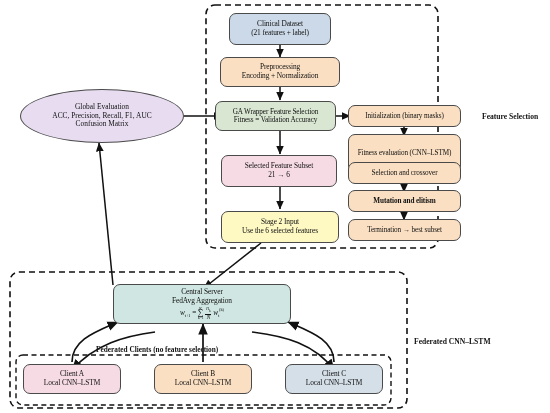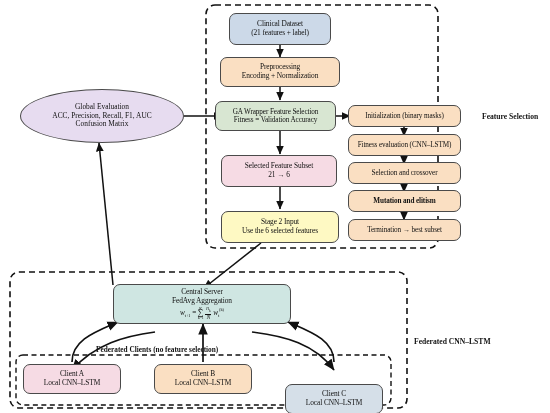--- a/index.html
+++ b/index.html
@@ -175,21 +175,21 @@
   </div>
 
   <div class="node" style="left:221px; top:211px; width:118px; height:32px; background:#fef9c3; font-size:7.4px;">
     <span class="ln">Stage 2 Input</span>
     <span class="ln">Use the 6 selected features</span>
   </div>
 
   <div class="node" style="left:348px; top:105px; width:113px; height:22px; background:#fadfc2; font-size:7.2px;align-items:center;">
     <span class="ln">Initialization (binary masks)</span>
   </div>
-  <div class="node" style="left:348px; top:134px; width:113px; height:22px; background:#fadfc2; font-size:7.2px;">
+  <div class="node" style="left:348px; top:134px; width:113px; height:39px; background:#fadfc2; font-size:7.2px;">
     <span class="ln">Fitness evaluation (CNN–LSTM)</span>
   </div>
   <div class="node" style="left:348px; top:162px; width:113px; height:22px; background:#fadfc2; font-size:7.2px;">
     <span class="ln">Selection and crossover</span>
   </div>
   <div class="node" style="left:348px; top:190px; width:113px; height:22px; background:#fadfc2; font-size:7.2px;font-weight:bold;">
     <span class="ln">Mutation and elitism</span>
   </div>
   <div class="node" style="left:348px; top:219px; width:113px; height:22px; background:#fadfc2; font-size:7.2px;">
     <span class="ln">Termination → best subset</span>
@@ -221,18 +221,18 @@
   <div class="group-label" style="left:96px; top:345px; font-size:7.3px;">Federated Clients (no feature selection)</div>
 
   <div class="node" style="left:23px; top:364px; width:98px; height:30px; background:#f6dbe4; font-size:7.4px;">
     <span class="ln">Client A</span>
     <span class="ln">Local CNN–LSTM</span>
   </div>
   <div class="node" style="left:154px; top:364px; width:98px; height:30px; background:#fadfc2; font-size:7.4px;">
     <span class="ln">Client B</span>
     <span class="ln">Local CNN–LSTM</span>
   </div>
-  <div class="node" style="left:285px; top:364px; width:98px; height:30px; background:#d5dfe8; font-size:7.4px;margin-top:20px;">
+  <div class="node" style="left:285px; top:364px; width:98px; height:30px; background:#d5dfe8; font-size:7.4px;">
     <span class="ln">Client C</span>
     <span class="ln">Local CNN–LSTM</span>
   </div>
 
 </div>
 
 </body></html>

